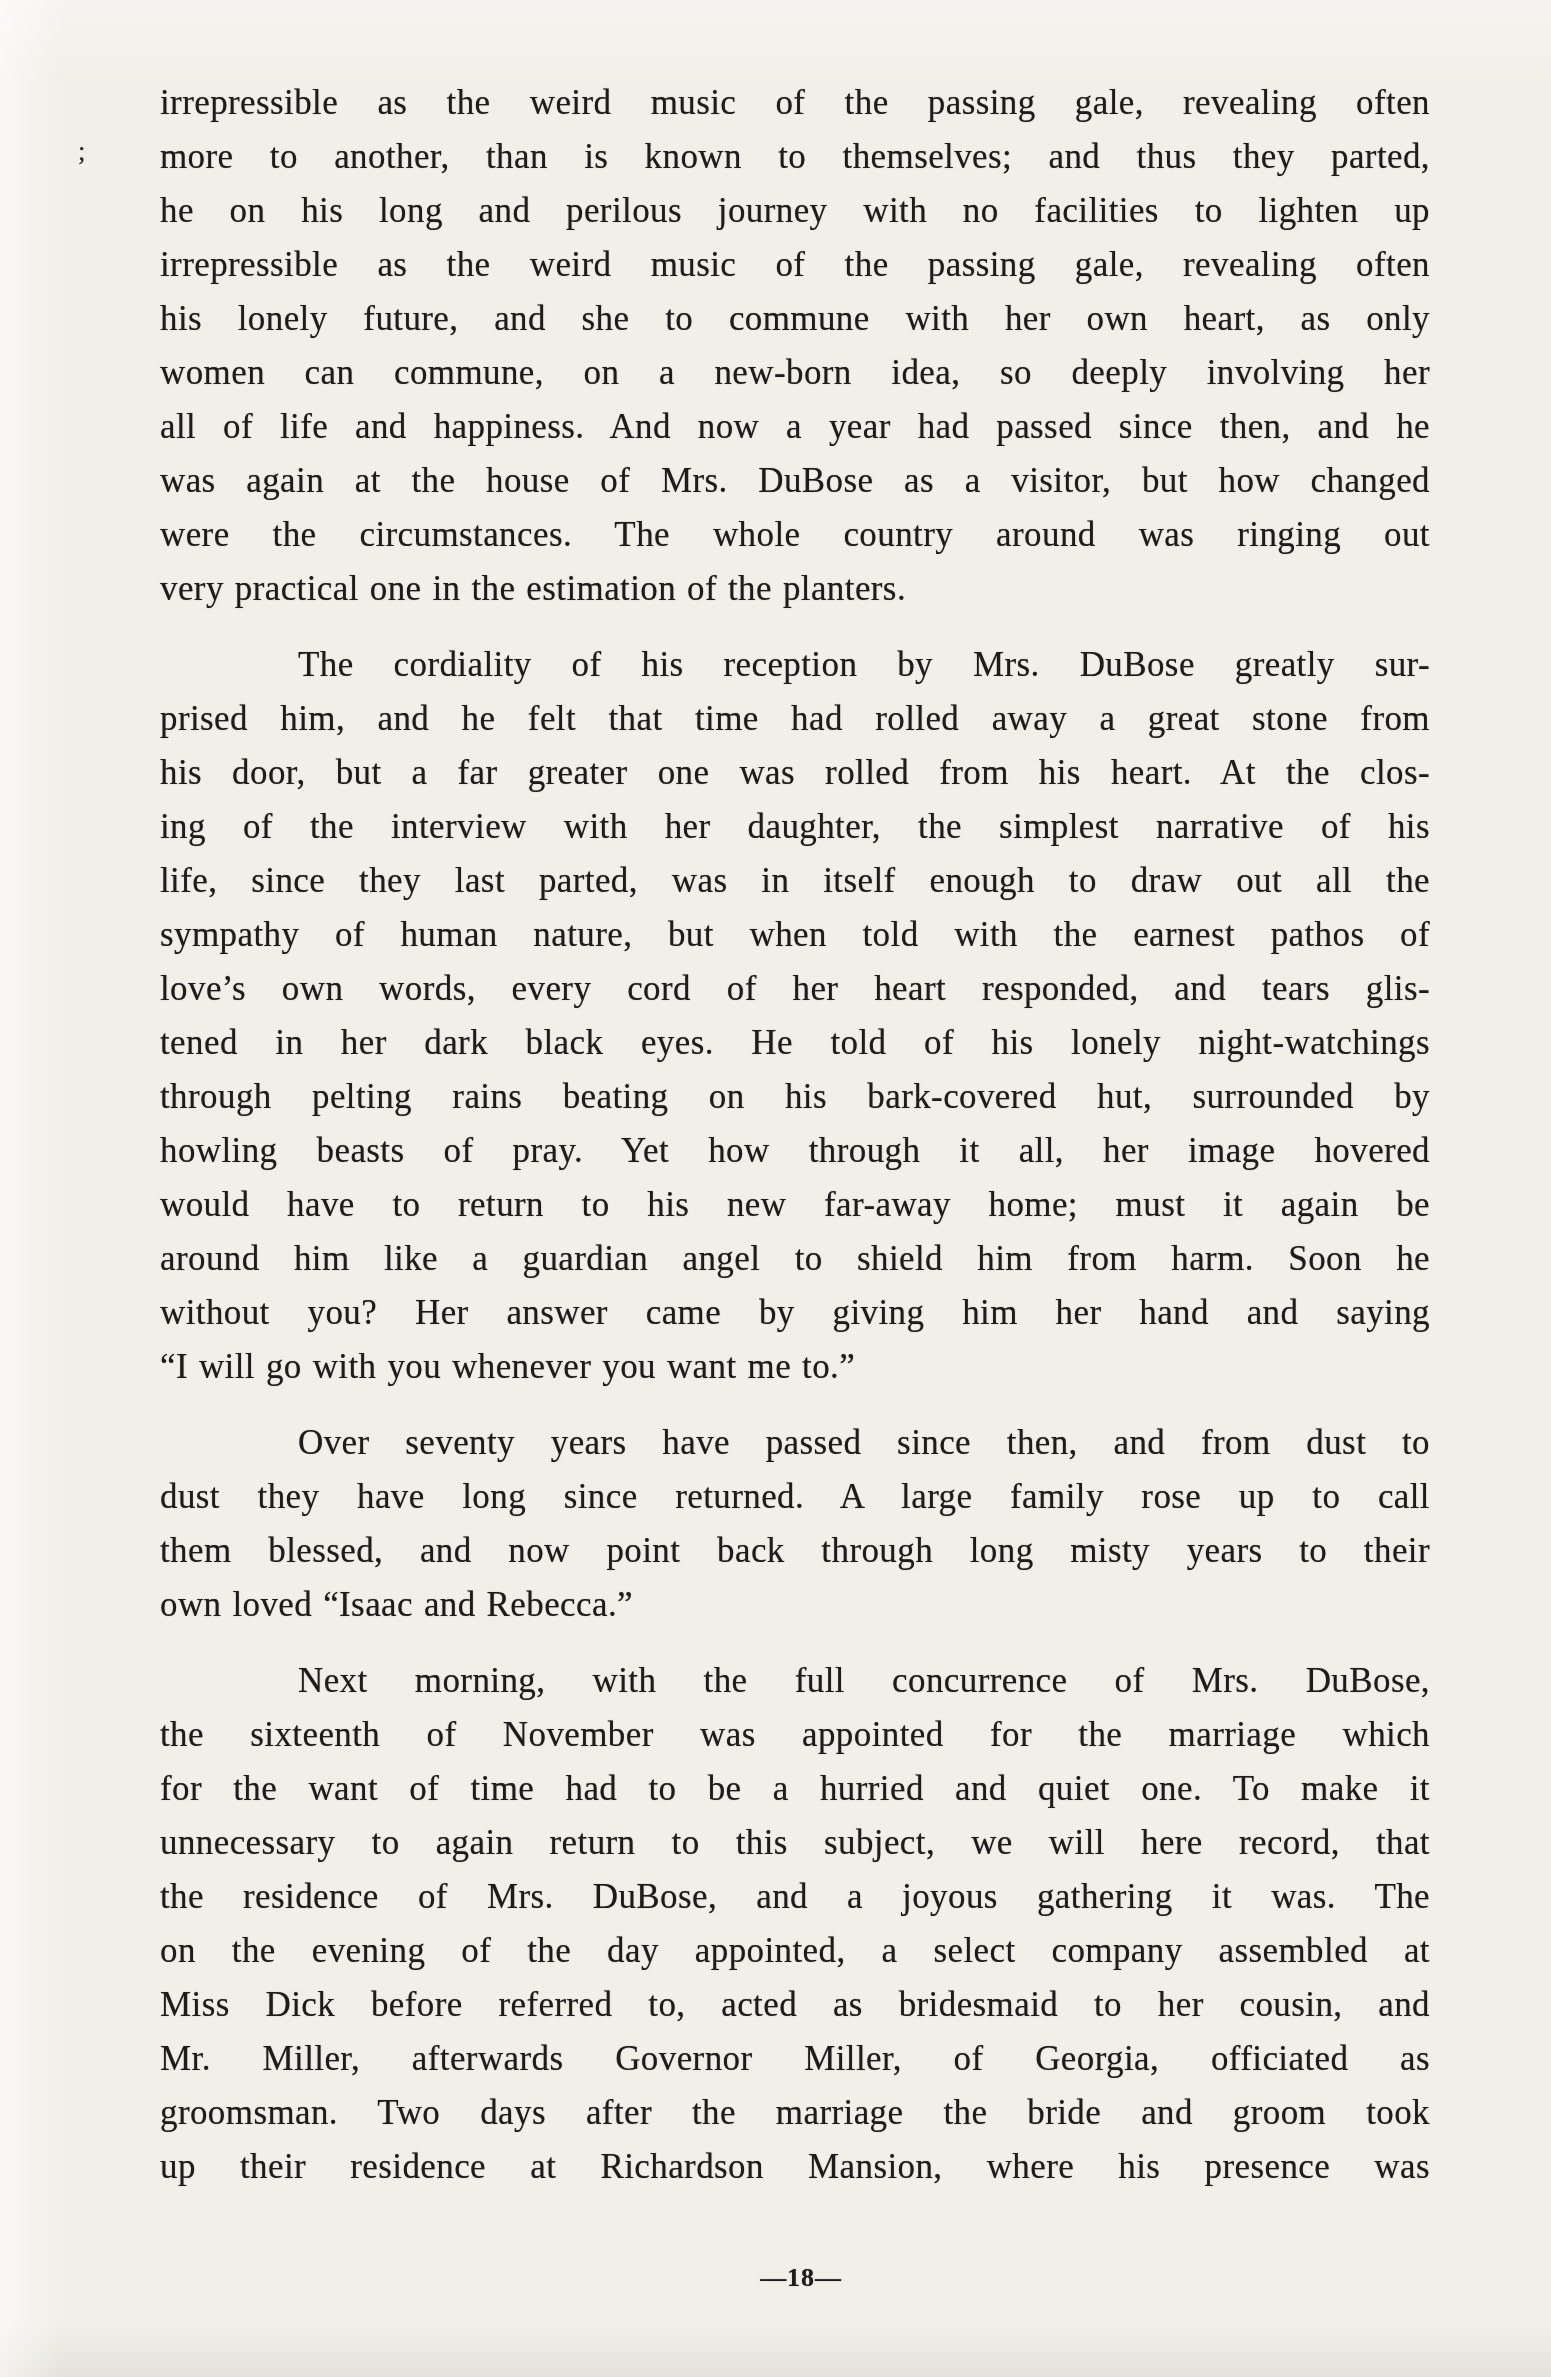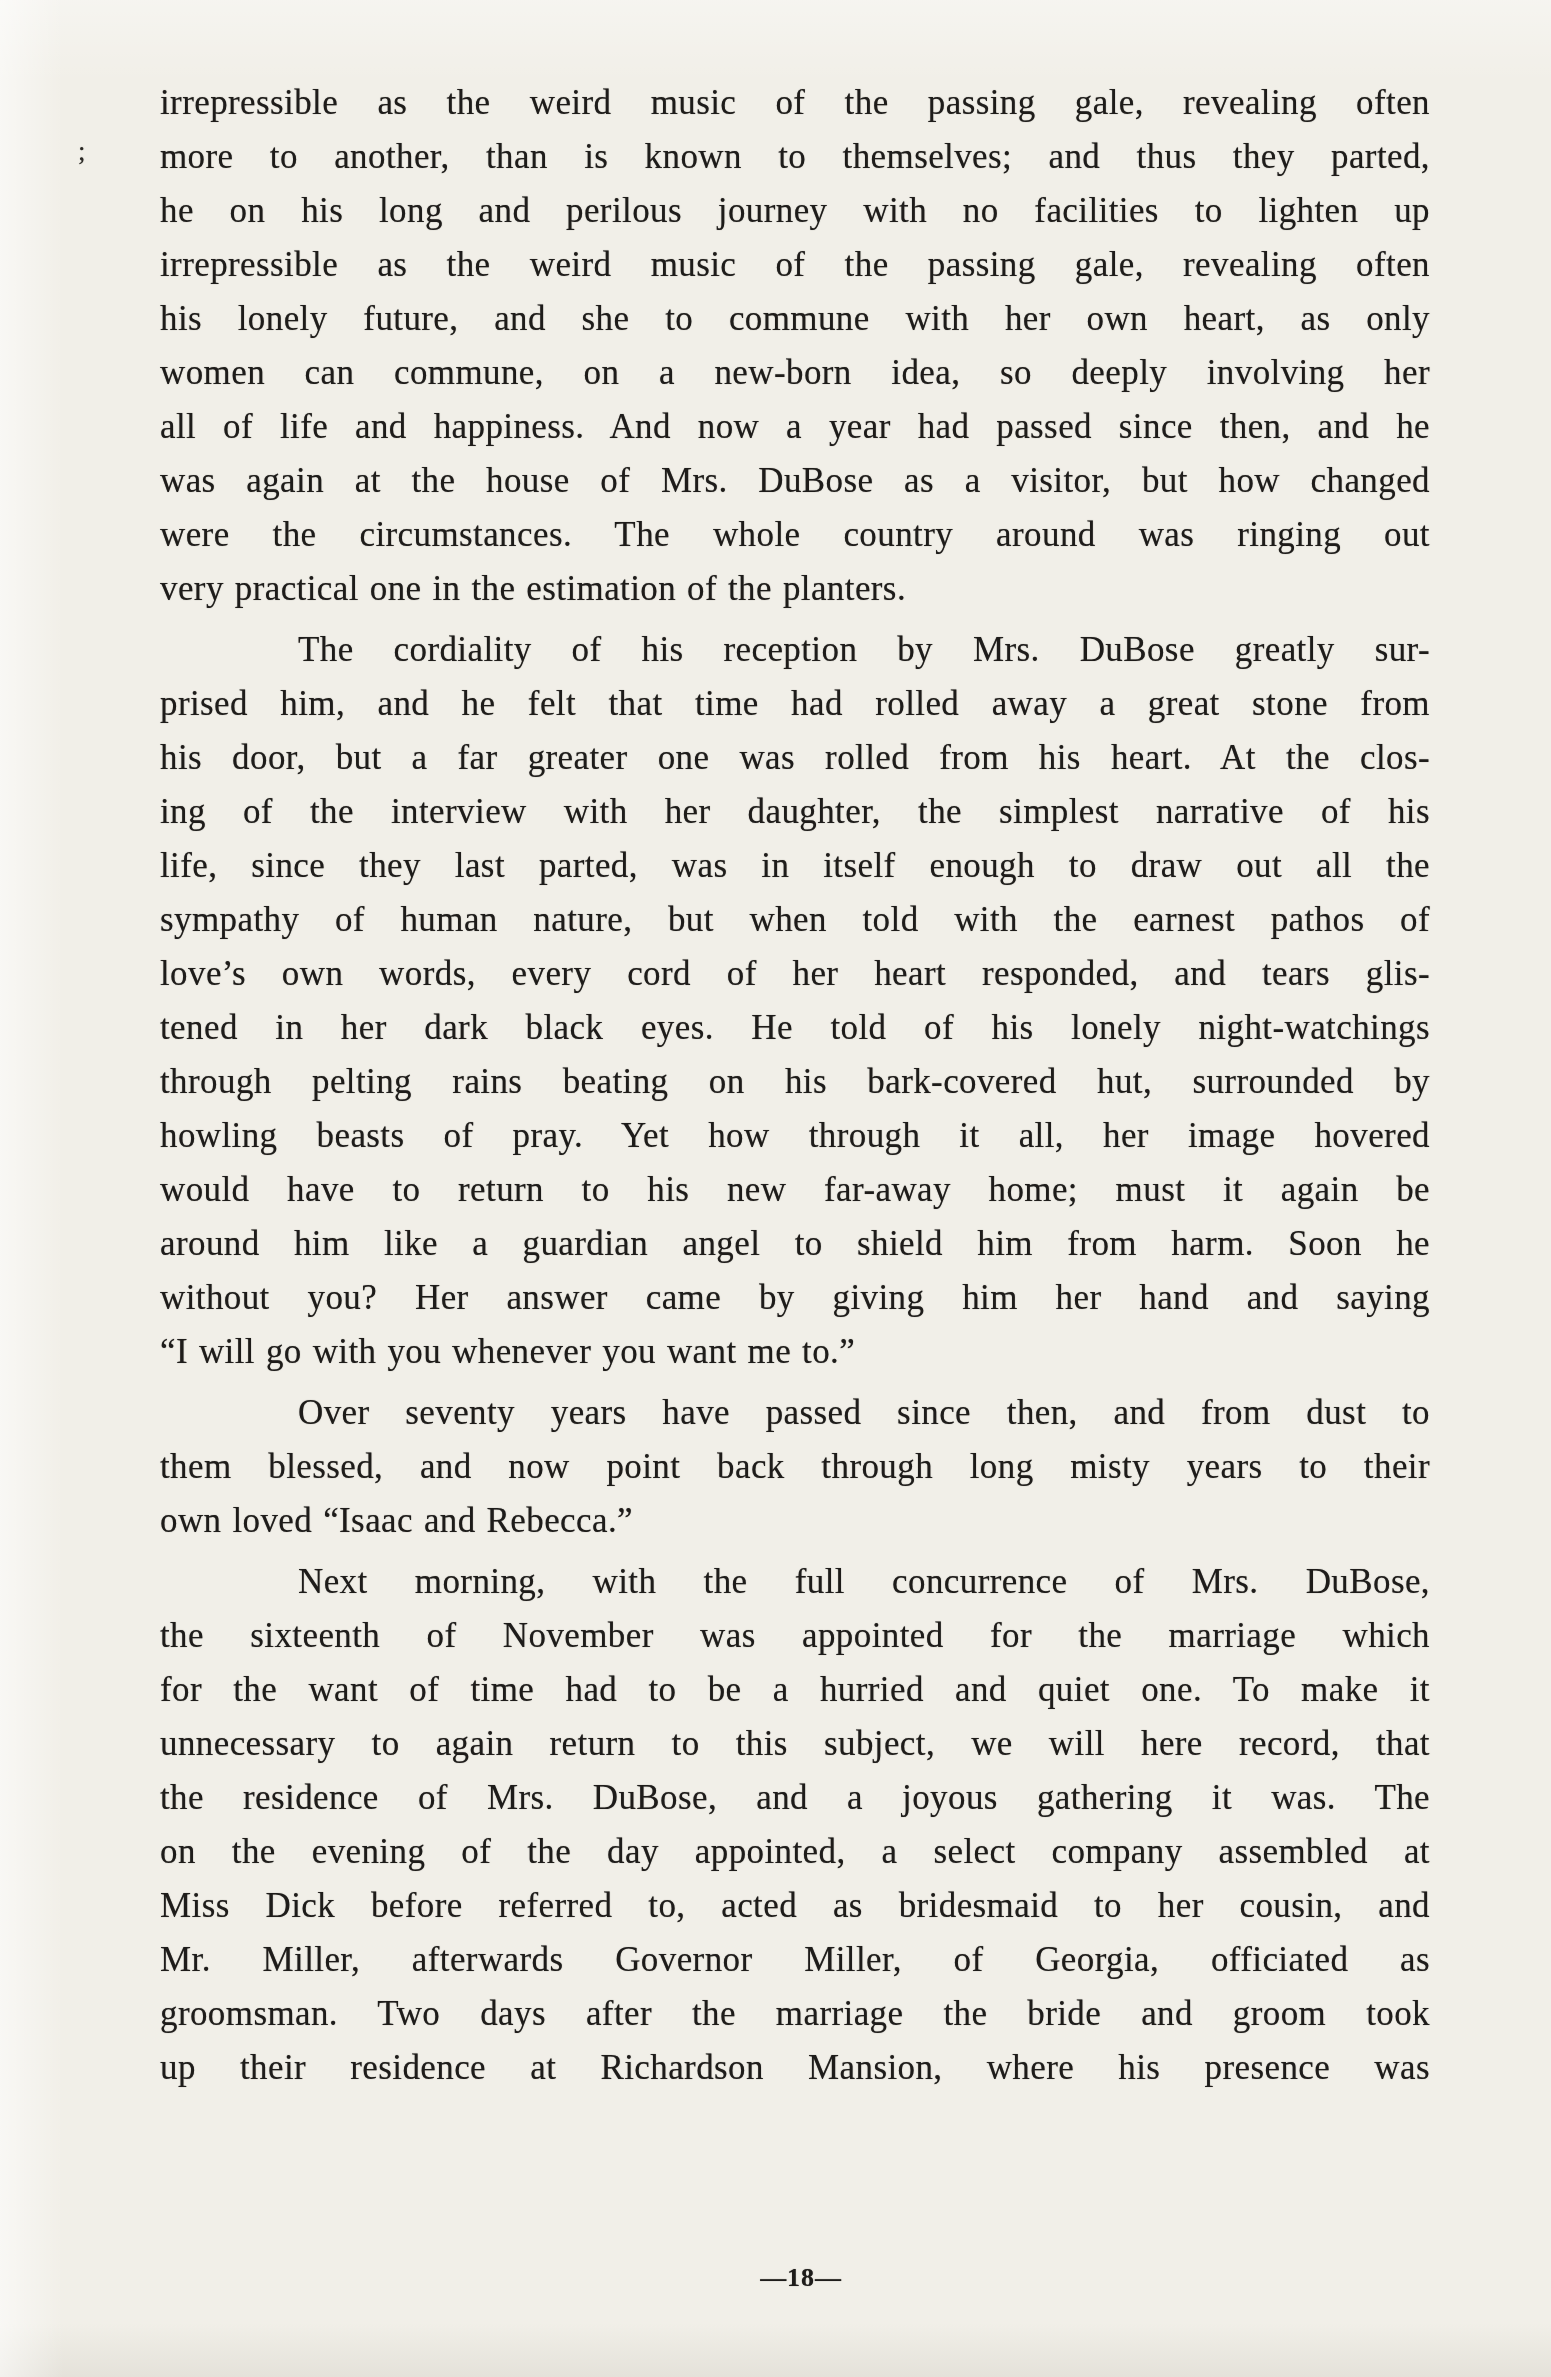--- a/index.html
+++ b/index.html
@@ -21,21 +21,21 @@
     font-family: "Liberation Serif", "DejaVu Serif", serif;
     color: #1e1c1a;
   }
   .text-block {
     position: absolute;
     left: 160px;
     top: 76px;
     width: 1270px;
   }
   .paragraph { margin: 0; }
-  .paragraph + .paragraph { margin-top: 7px; }
+  .paragraph + .paragraph { margin-top: 22px; }
   .line {
     font-size: 35px;
     line-height: 54px;
     height: 54px;
     text-align: justify;
     text-align-last: justify;
     letter-spacing: 0.4px;
     word-spacing: 1.8px;
     white-space: normal;
     text-shadow: 0 0 0.9px rgba(25,23,20,0.55);
@@ -96,20 +96,21 @@
         <div class="line">tened in her dark black eyes. He told of his lonely night-watchings</div>
         <div class="line">through pelting rains beating on his bark-covered hut, surrounded by</div>
         <div class="line">howling beasts of pray. Yet how through it all, her image hovered</div>
         <div class="line">would have to return to his new far-away home; must it again be</div>
         <div class="line">around him like a guardian angel to shield him from harm. Soon he</div>
         <div class="line">without you? Her answer came by giving him her hand and saying</div>
         <div class="line flush">“I will go with you whenever you want me to.”</div>
       </div>
       <div class="paragraph indent">
         <div class="line">Over seventy years have passed since then, and from dust to</div>
+        <div class="line">dust they have long since returned. A large family rose up to call</div>
         <div class="line">them blessed, and now point back through long misty years to their</div>
         <div class="line flush">own loved “Isaac and Rebecca.”</div>
       </div>
       <div class="paragraph indent">
         <div class="line">Next morning, with the full concurrence of Mrs. DuBose,</div>
         <div class="line">the sixteenth of November was appointed for the marriage which</div>
         <div class="line">for the want of time had to be a hurried and quiet one. To make it</div>
         <div class="line">unnecessary to again return to this subject, we will here record, that</div>
         <div class="line">the residence of Mrs. DuBose, and a joyous gathering it was. The</div>
         <div class="line">on the evening of the day appointed, a select company assembled at</div>

